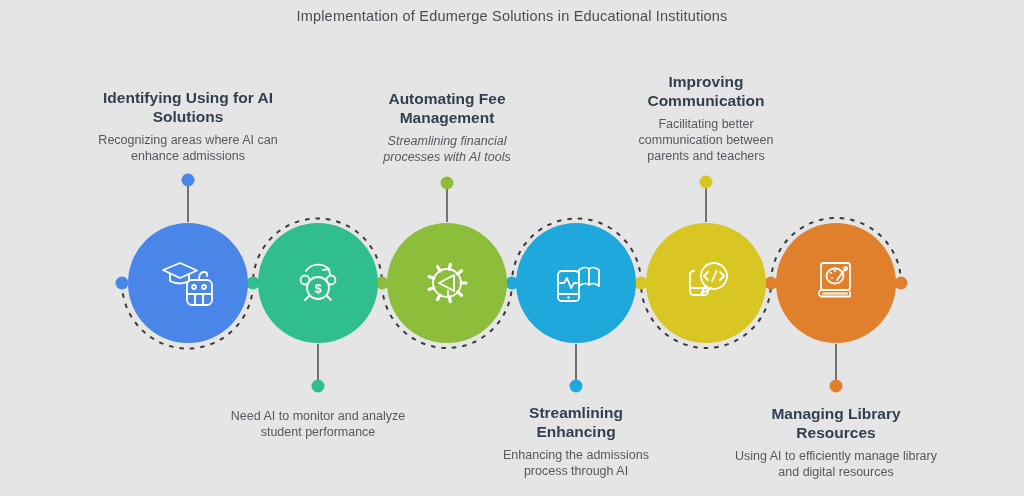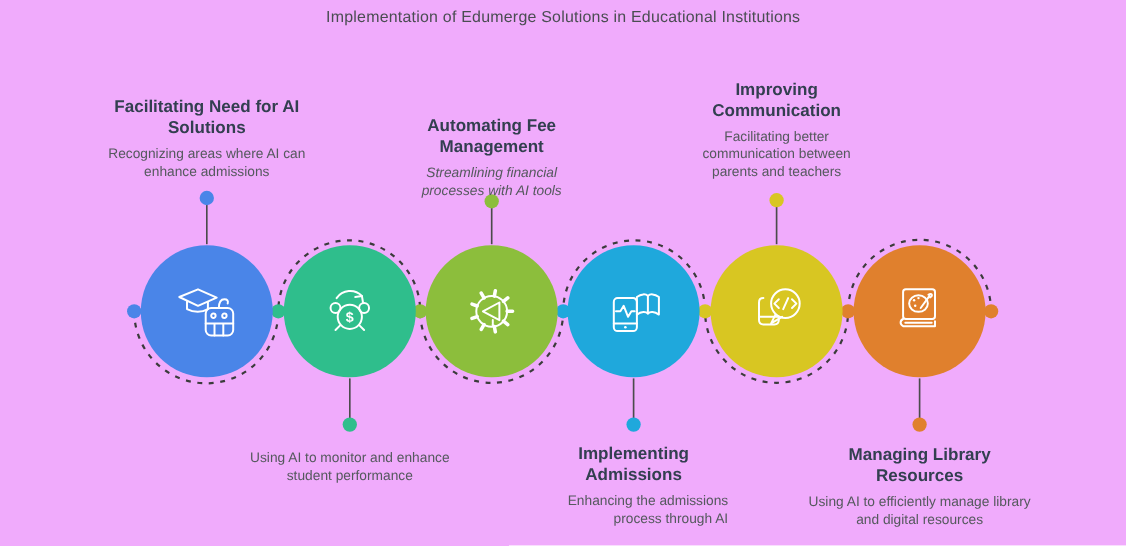--- a/index.html
+++ b/index.html
@@ -1,17 +1,17 @@
 <!DOCTYPE html>
 <html><head>
 <meta charset="utf-8">
 <style>
   html,body { margin:0; padding:0; background:#ffffff; }
   .stage {
-    position:relative; width:1024px; height:496px; background:#f0abfc;
+    position:relative; width:1024px; height:496px; background:#e5e5e5;
     font-family:"Liberation Sans", sans-serif; overflow:hidden;
   }
   .title {
     position:absolute; left:0; top:8px; width:1024px; text-align:center;
     font-size:14.5px; color:#4a4d52; letter-spacing:.2px;
   }
   .diagram-svg { position:absolute; left:0; top:0; }
   .wave { fill:none; stroke-width:2; stroke-dasharray:4.5 6; }
   .stem { stroke-width:1.5; }
   .icon { fill:none; stroke:#ffffff; stroke-width:1.8; stroke-linecap:round; stroke-linejoin:round; }
@@ -121,36 +121,36 @@
       <ellipse cx="-1" cy="-7" rx="8.5" ry="7.5"></ellipse>
       <circle class="fillw" cx="-5" cy="-10" r="1.1"></circle>
       <circle class="fillw" cx="-1" cy="-12" r="1.1"></circle>
       <circle class="fillw" cx="-4" cy="-5" r="1.1"></circle>
       <path d="M 9 -14 L 1 -3"></path>
       <path d="M 8 -15 C 11 -17 12.5 -14.5 9.5 -12.5"></path>
     </g>
   </svg>
 
   <div class="label" style="left:83px; top:88px; width:210px;">
-    <h2 style="max-width:210px;">Facilitating Need for AI Solutions</h2>
+    <h2 style="max-width:210px;">Identifying Using for AI Solutions</h2>
     <p style="max-width:180px;">Recognizing areas where AI can enhance admissions</p>
   </div>
 
   <div class="label" style="left:208px; top:402px; width:220px;">
-    <p style="max-width:212px;">Using AI to monitor and enhance student performance</p>
+    <p style="max-width:212px;">Need AI to monitor and analyze student performance</p>
   </div>
 
-  <div class="label" style="left:357px; top:105px; width:180px;">
+  <div class="label" style="left:357px; top:89px; width:180px;">
     <h2 style="max-width:160px;">Automating Fee Management</h2>
     <p style="max-width:172px;font-style:italic;">Streamlining financial processes with AI tools</p>
   </div>
 
   <div class="label" style="left:486px; top:403px; width:180px;">
-    <h2 style="max-width:132px;">Implementing Admissions</h2>
-    <p style="max-width:172px;text-align:right;">Enhancing the admissions process through AI</p>
+    <h2 style="max-width:132px;">Streamlining Enhancing</h2>
+    <p style="max-width:172px;">Enhancing the admissions process through AI</p>
   </div>
 
   <div class="label" style="left:621px; top:72px; width:170px;">
     <h2 style="max-width:142px;">Improving Communication</h2>
     <p style="max-width:152px;">Facilitating better communication between parents and teachers</p>
   </div>
 
   <div class="label" style="left:721px; top:404px; width:230px;">
     <h2 style="max-width:180px;">Managing Library Resources</h2>
     <p style="max-width:208px;">Using AI to efficiently manage library and digital resources</p>

